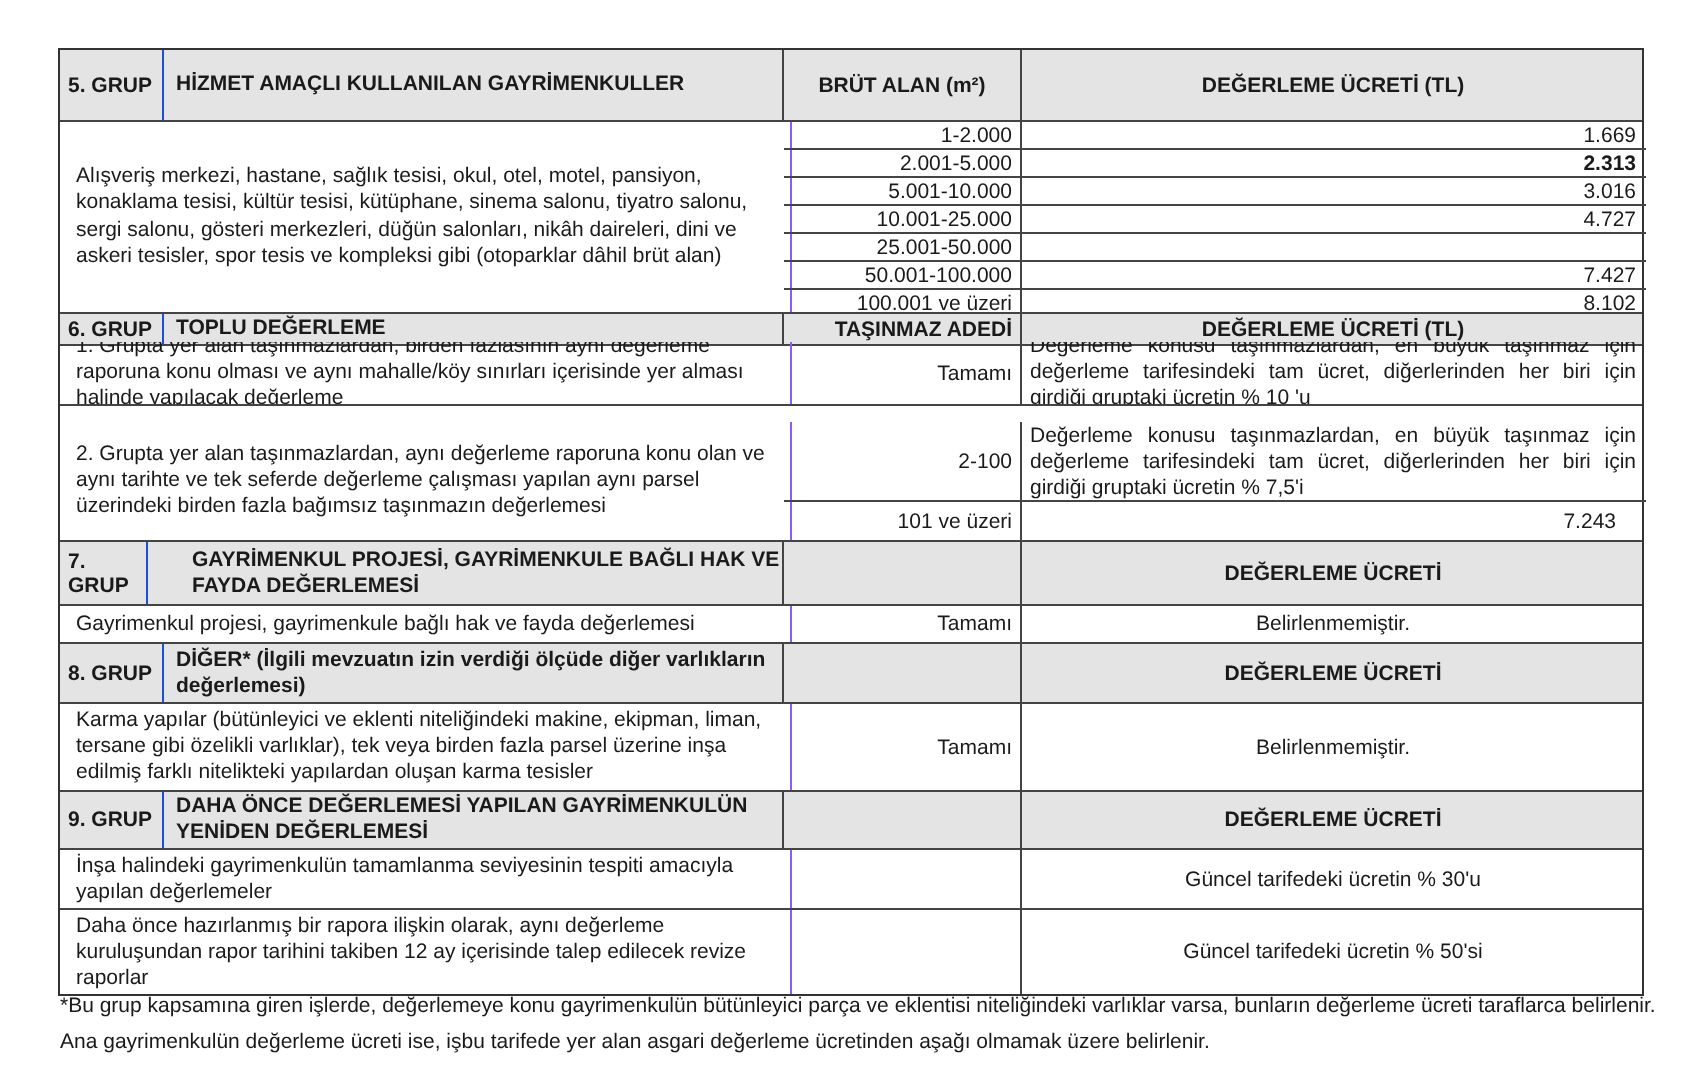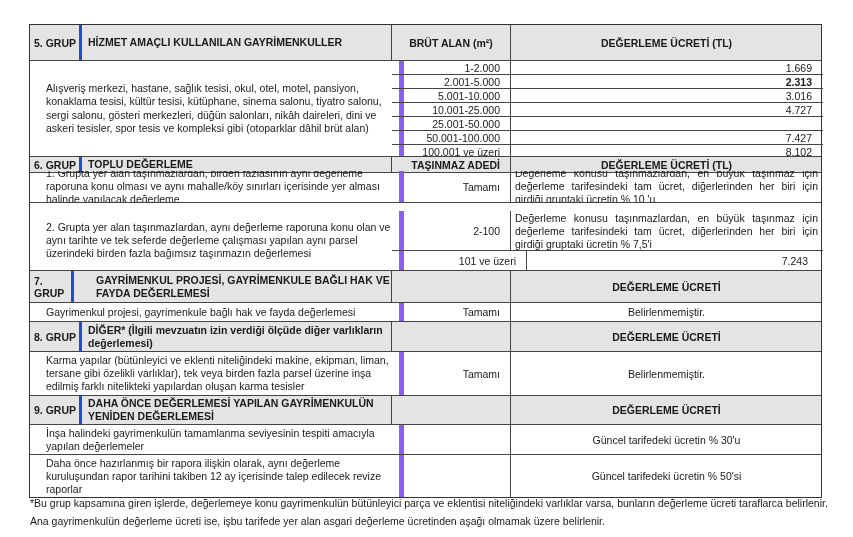--- a/index.html
+++ b/index.html
@@ -2,27 +2,27 @@
 <html><head>
 <meta charset="utf-8">
 <style>
   html, body { margin: 0; padding: 0; background: #ffffff; }
   body { width: 853px; height: 537px; position: relative; overflow: hidden;
          font-family: "Liberation Sans", sans-serif; color: #1a1a1a; font-size: 10.5px; }
   .tbl { position: absolute; left: 29px; top: 24px; width: 793px; border: 1px solid #333; box-sizing: border-box; }
   .row { position: absolute; left: 0; width: 100%; box-sizing: border-box; border-bottom: 1px solid #444; }
   .cell { position: absolute; top: 0; bottom: 0; box-sizing: border-box; display: flex; align-items: center; overflow: hidden; }
   .hdr { background: #e4e4e4; font-weight: bold; }
-  .c-desc { left: 12px; width: 362px; border-right: 5px solid #8b5cf6; }
+  .c-desc { left: 4px; width: 362px; border-right: 1px solid #8b5cf6; }
   .c-mid  { left: 362px; width: 119px; border-right: 1px solid #444; }
   .c-fee  { left: 481px; width: 311px; }
-  .grp { left: 0; width: 52px; border-right: 3px solid #1d4ed8; padding-left: 4px; font-weight: bold; }
+  .grp { left: 0; width: 52px; border-right: 1px solid #1d4ed8; padding-left: 4px; font-weight: bold; }
   .grp-title { left: 52px; width: 310px; padding-left: 6px; border-right: 1px solid #444; font-weight: bold; line-height: 13px; }
   .center { justify-content: center; text-align: center; }
-  .right { justify-content: flex-end; padding-right: 10px; text-align: right; }
+  .right { justify-content: flex-end; padding-right: 4px; text-align: right; }
   .left { justify-content: flex-start; padding-left: 4px; }
   .txt { line-height: 13.5px; }
   .just { text-align: justify; text-align-last: left; padding: 0 4px; line-height: 13px; display: block; align-self: center; }
   .sub { position: absolute; left: 362px; width: 431px; box-sizing: border-box; border-bottom: 1px solid #444; height: 14px; }
   .sub .cell { height: 14px; }
   .foot { position: absolute; left: 30px; font-size: 10.5px; white-space: nowrap; }
 </style>
 </head>
 <body>
 
@@ -86,21 +86,21 @@
   <div class="row" style="top:186px;height:60px;">
     <div class="cell c-desc left txt" style="padding:0 4px;line-height:13px;">2. Grupta yer alan taşınmazlardan, aynı değerleme raporuna konu olan ve aynı tarihte ve tek seferde değerleme çalışması yapılan aynı parsel üzerindeki birden fazla bağımsız taşınmazın değerlemesi</div>
   </div>
   <div class="sub" style="top:186px;height:40px;">
     <div class="cell c-mid right" style="left:0;height:40px;">2-100</div>
     <div class="cell c-fee" style="left:119px;height:40px;">
       <span class="just">Değerleme konusu taşınmazlardan, en büyük taşınmaz için değerleme tarifesindeki tam ücret, diğerlerinden her biri için girdiği gruptaki ücretin % 7,5'i</span>
     </div>
   </div>
   <div class="sub" style="top:226px;height:20px;border-bottom:0;">
-    <div class="cell c-mid right" style="left:16px;height:20px;">101 ve üzeri</div>
+    <div class="cell c-mid right" style="left:0;height:20px;">101 ve üzeri</div>
     <div class="cell c-fee right" style="left:119px;height:20px;padding-right:14px;">7.243</div>
   </div>
 
   <div class="row hdr" style="top:246px;height:32px;">
     <div class="cell grp" style="width:44px;">7. GRUP</div>
     <div class="cell grp-title" style="left:60px;width:302px;">GAYRİMENKUL PROJESİ, GAYRİMENKULE BAĞLI HAK VE FAYDA DEĞERLEMESİ</div>
     <div class="cell c-mid"></div>
     <div class="cell c-fee center">DEĞERLEME ÜCRETİ</div>
   </div>
 

